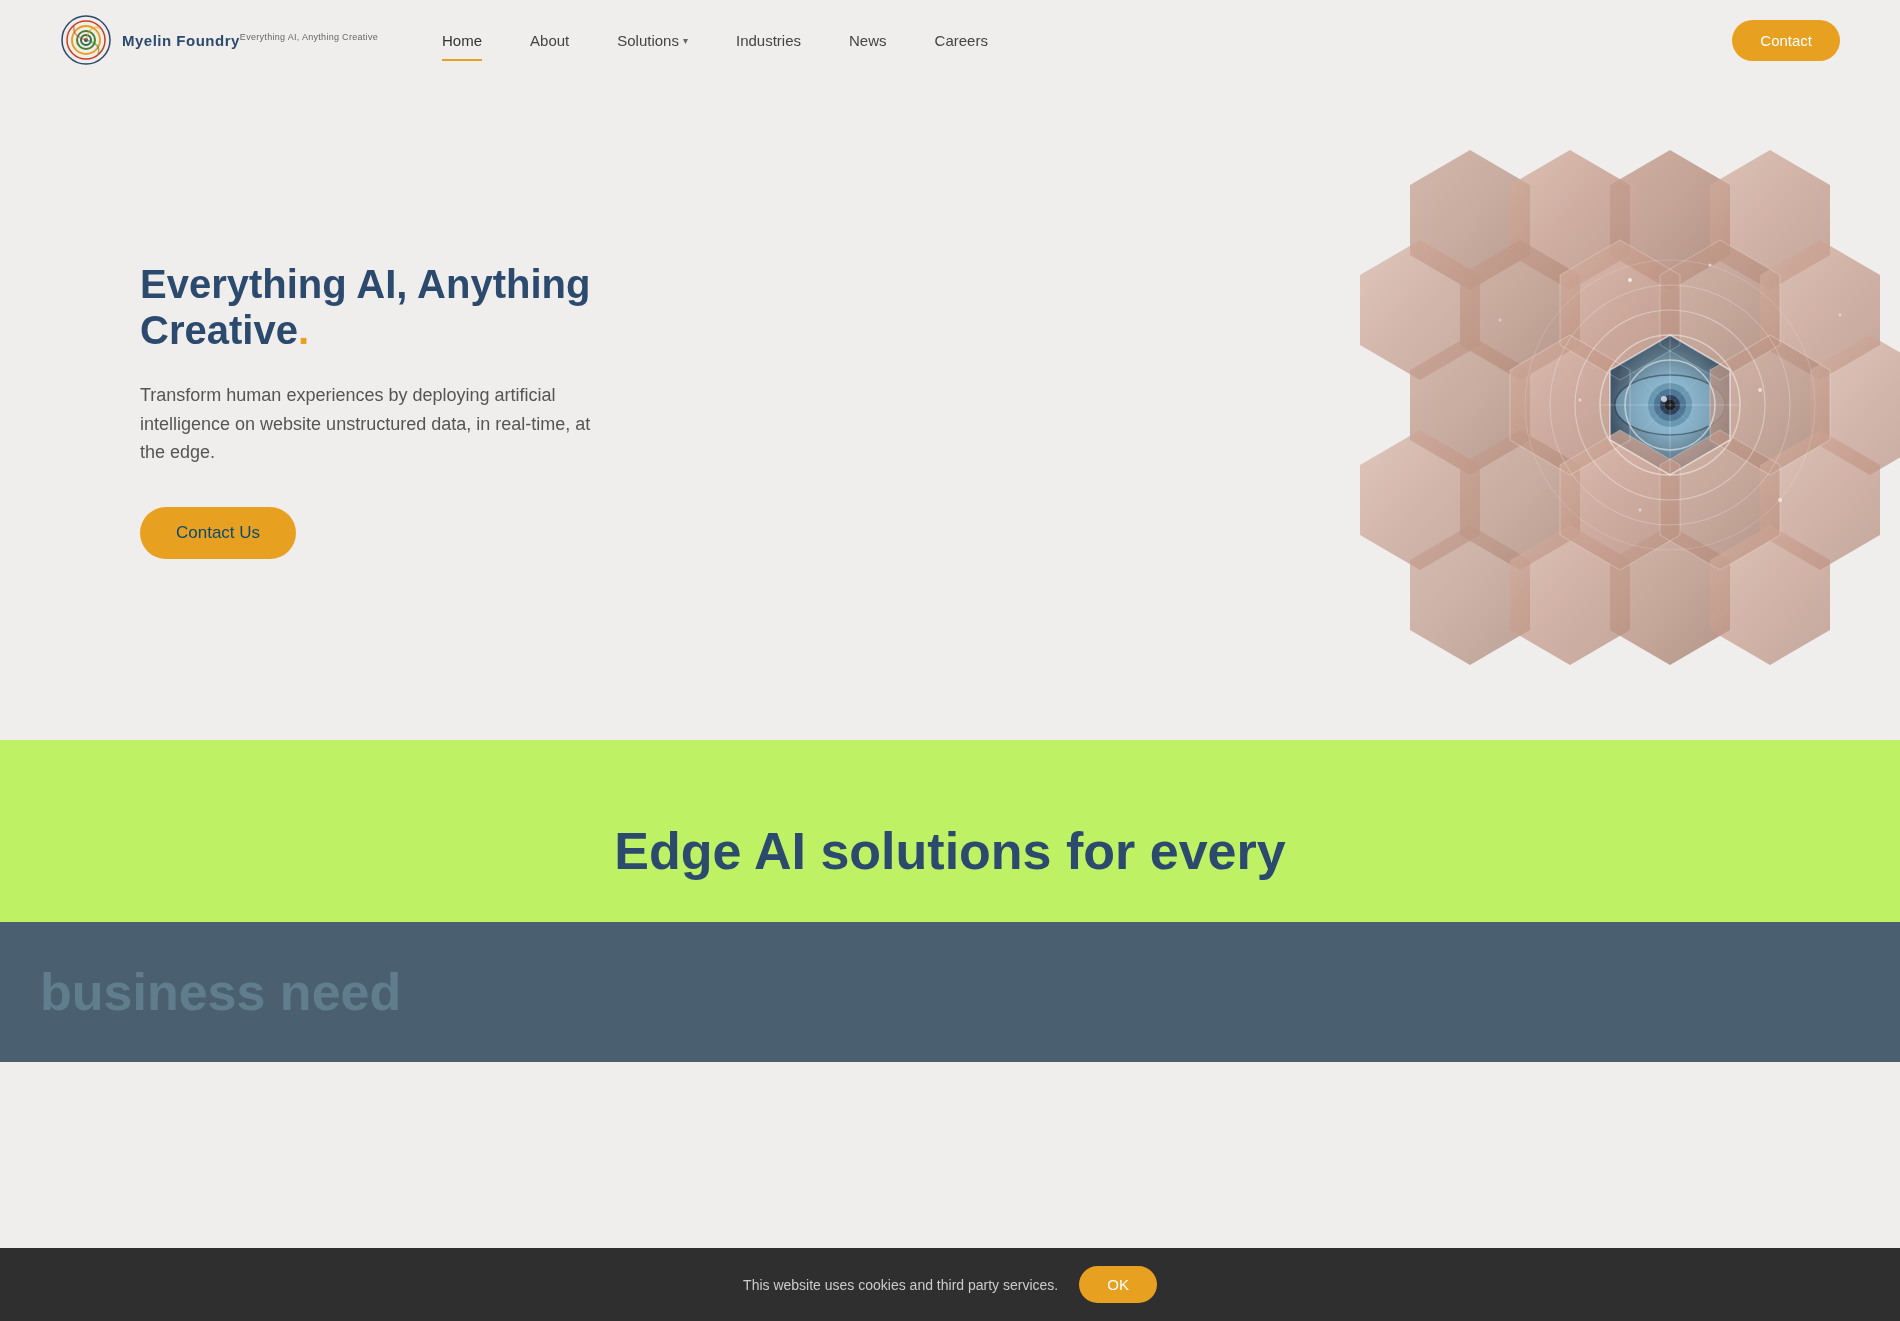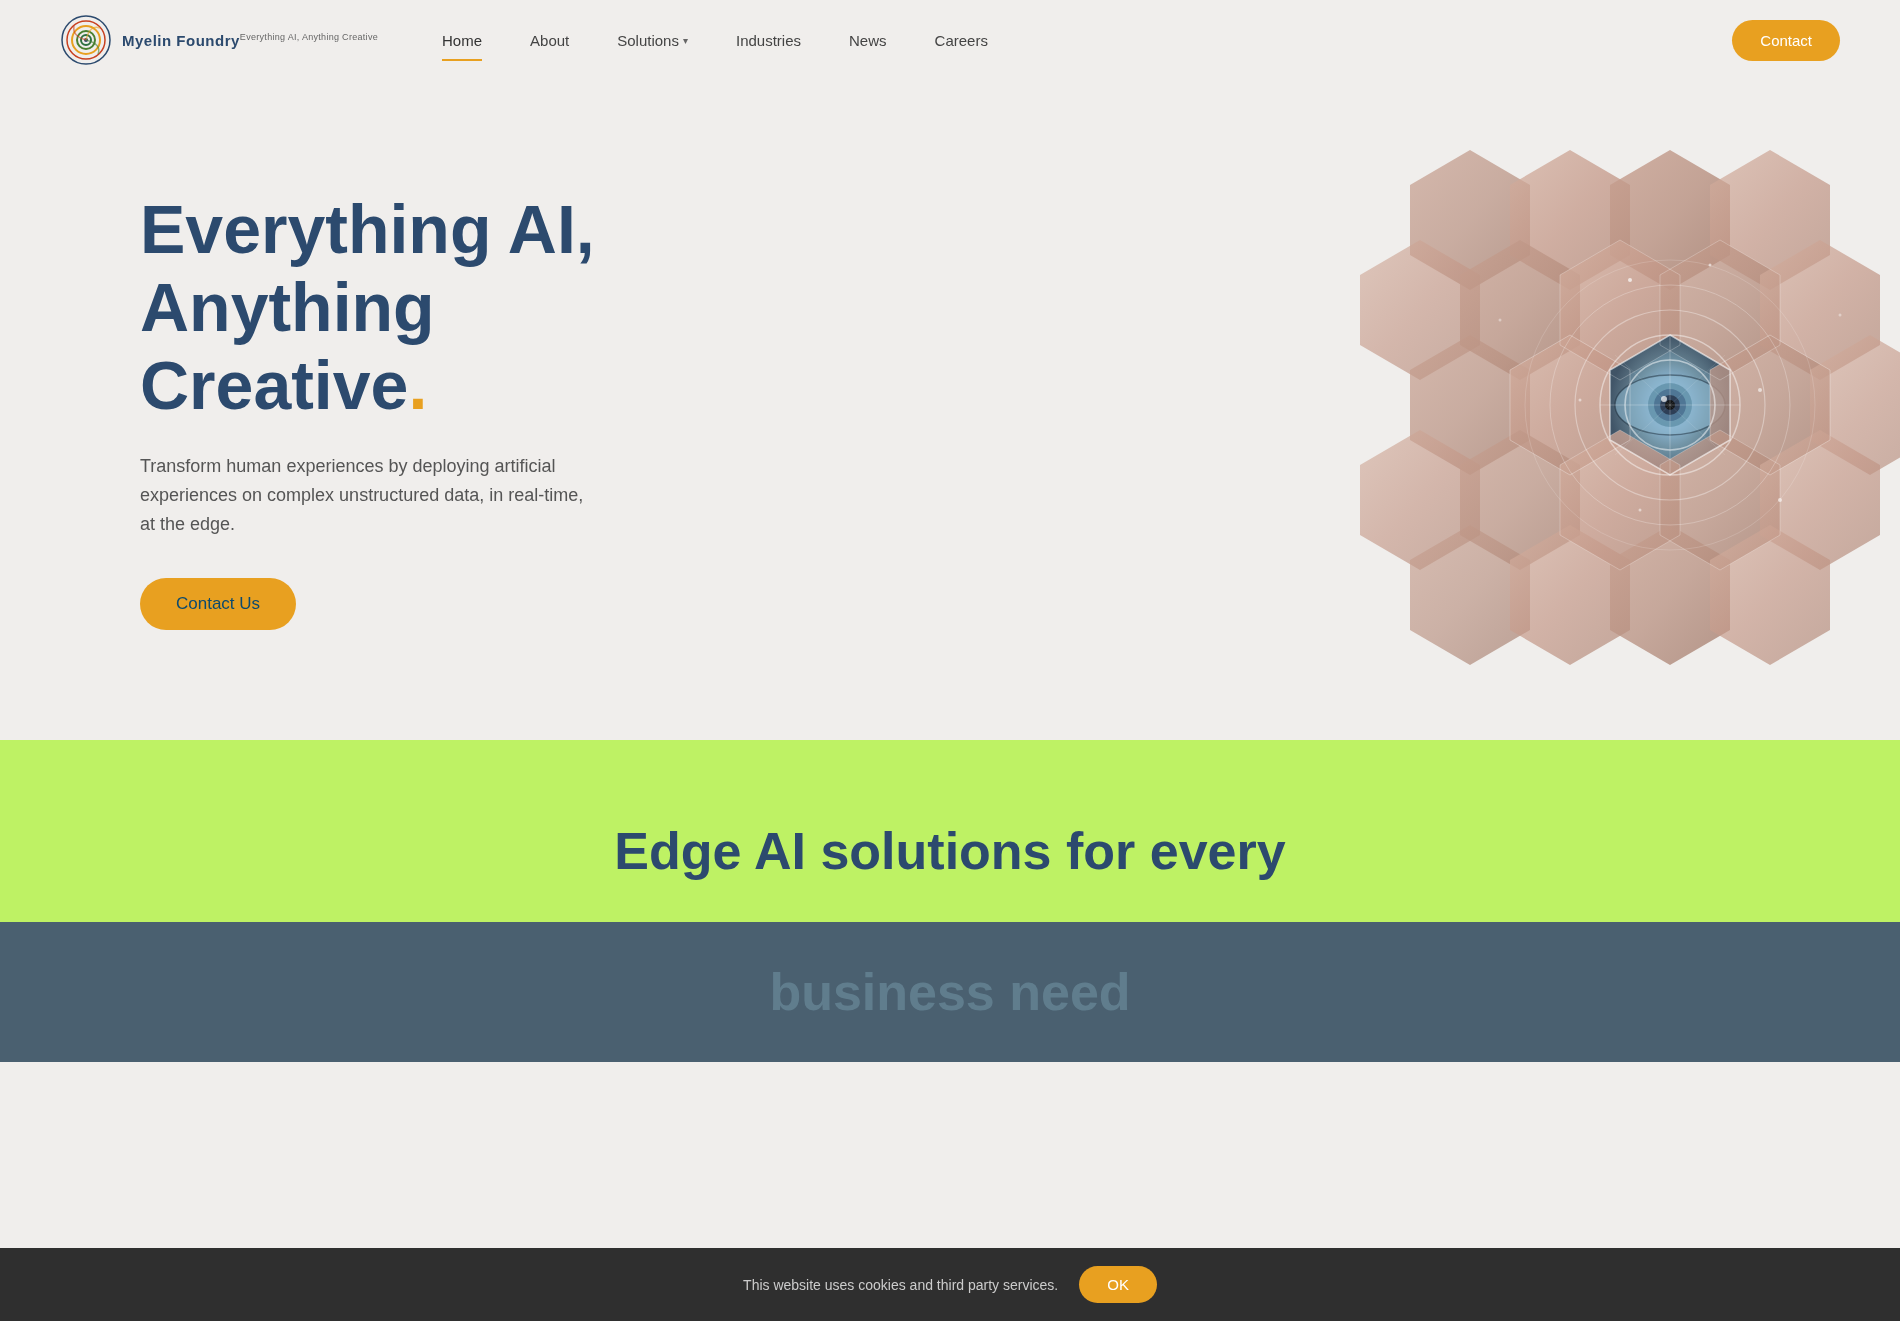--- a/index.html
+++ b/index.html
@@ -97,21 +97,21 @@
       min-height: 660px;
       background: #f0eeec;
       position: relative;
       overflow: hidden;
     }
     .hero-content {
       flex: 0 0 520px;
       z-index: 2;
     }
     .hero-title {
-      font-size: 68px;
+      font-size: 40px;
       font-weight: 700;
       color: #2c4a6e;
       line-height: 1.15;
       margin-bottom: 28px;
     }
     .hero-title .dot {
       color: #e8a020;
     }
     .hero-subtitle {
       font-size: 18px;
@@ -155,21 +155,21 @@
     }
 
     
     .section3 {
       background: #4a6070;
       padding: 40px 40px;
       text-align: center;
       min-height: 80px;
       display: flex;
       align-items: center;
-      justify-content: center;
+      justify-content: flex-start;
     }
     .section3-title {
       font-size: 52px;
       font-weight: 700;
       color: #6a8a9a;
       opacity: 0.7;
     }
 
     
     .cookie-banner {
@@ -239,21 +239,21 @@
 
   <button class="contact-btn">Contact</button>
 </nav>
 
 <section class="hero">
   <div class="hero-content">
     <h1 class="hero-title">
       <span>Everything AI, Anything</span><br>
       <span>Creative</span><span class="dot">.</span>
     </h1>
-    <p class="hero-subtitle">Transform human experiences by deploying artificial experiences on complex unstructured data, in real-time, at the edge.</p>
+    <p class="hero-subtitle">Transform human experiences by deploying artificial intelligence on website unstructured data, in real-time, at the edge.</p>
     <button class="hero-cta">Contact Us</button>
   </div>
 
   <div class="hero-visual">
     <svg width="600" height="620" viewBox="0 0 600 620" xmlns="http://www.w3.org/2000/svg">
       <defs>
         <clipPath id="hex1">
             <polygon points="150,30 210,65 210,135 150,170 90,135 90,65"></polygon>
           </clipPath>
         <clipPath id="hex2">

